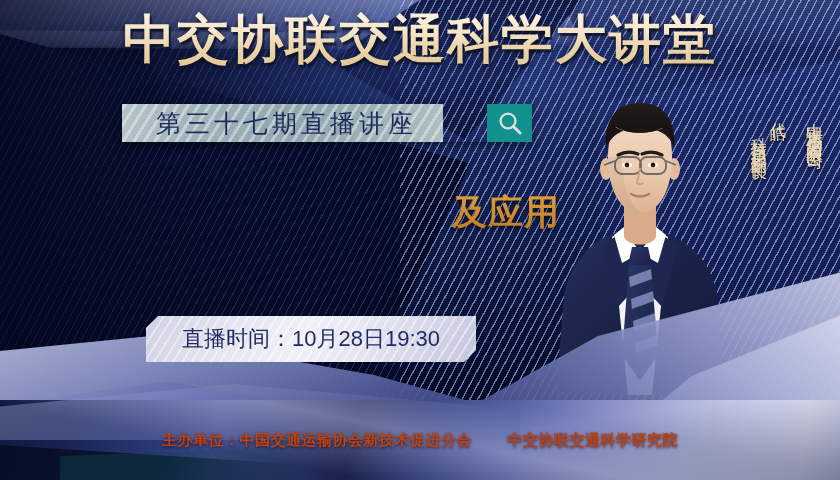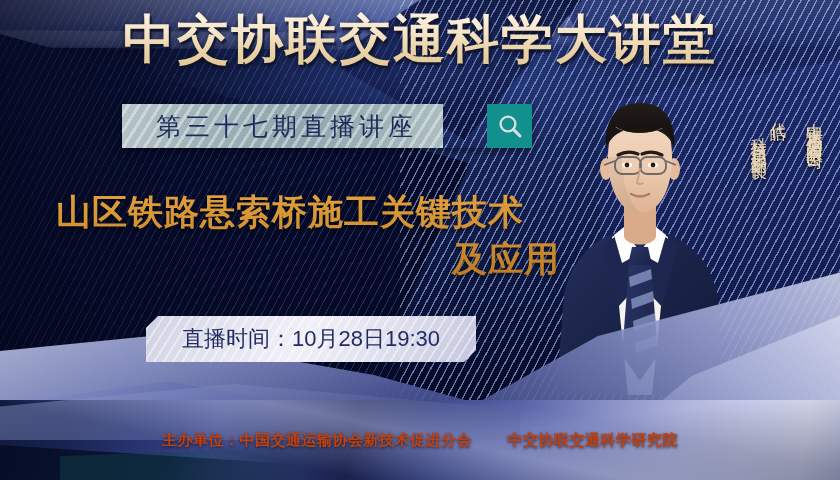--- a/index.html
+++ b/index.html
@@ -209,21 +209,21 @@
     line-height: 1.05;
     color: rgba(20,24,60,.75);
     white-space: nowrap;
     transform: translate(2px, 3px);
   }
 
   
   .sub-bar {
     position: absolute;
     left: 122px; top: 104px;
-    width: 410px; height: 44px;
+    width: 410px; height: 38px;
     display: flex;
     align-items: stretch;
     box-shadow: 0 3px 8px rgba(0,0,0,.45);
     gap: 44px;
   }
   .sub-bar-body {
     position: relative;
     flex: 1;
     background: linear-gradient(100deg, #b6c4c8 0%, #9fb2b8 25%, #8fa7ae 55%, #9db2b7 80%, #aebfc2 100%);
     overflow: hidden;
@@ -389,21 +389,20 @@
     </div>
     <div class="sub-bar-icon">
       <svg width="28" height="28" viewBox="0 0 28 28" aria-hidden="true">
         <circle cx="12" cy="12" r="7.4" fill="none" stroke="#d9dede" stroke-width="2.4"></circle>
         <line x1="17.4" y1="17.4" x2="24" y2="24" stroke="#d9dede" stroke-width="3" stroke-linecap="round"></line>
       </svg>
     </div>
   </div>
 
   <div class="lecture-title">
-    <span class="l1">山区铁路悬索桥施工关键技术</span>
     <span class="l2">及应用</span>
   </div>
 
   <div class="photo">
     <svg width="168" height="300" viewBox="0 0 168 300" aria-hidden="true">
       <defs>
         <linearGradient id="suitG" x1="0" y1="0" x2="1" y2="1">
           <stop offset="0%" stop-color="#26305c"></stop>
           <stop offset="45%" stop-color="#1a2348"></stop>
           <stop offset="100%" stop-color="#131a38"></stop>

